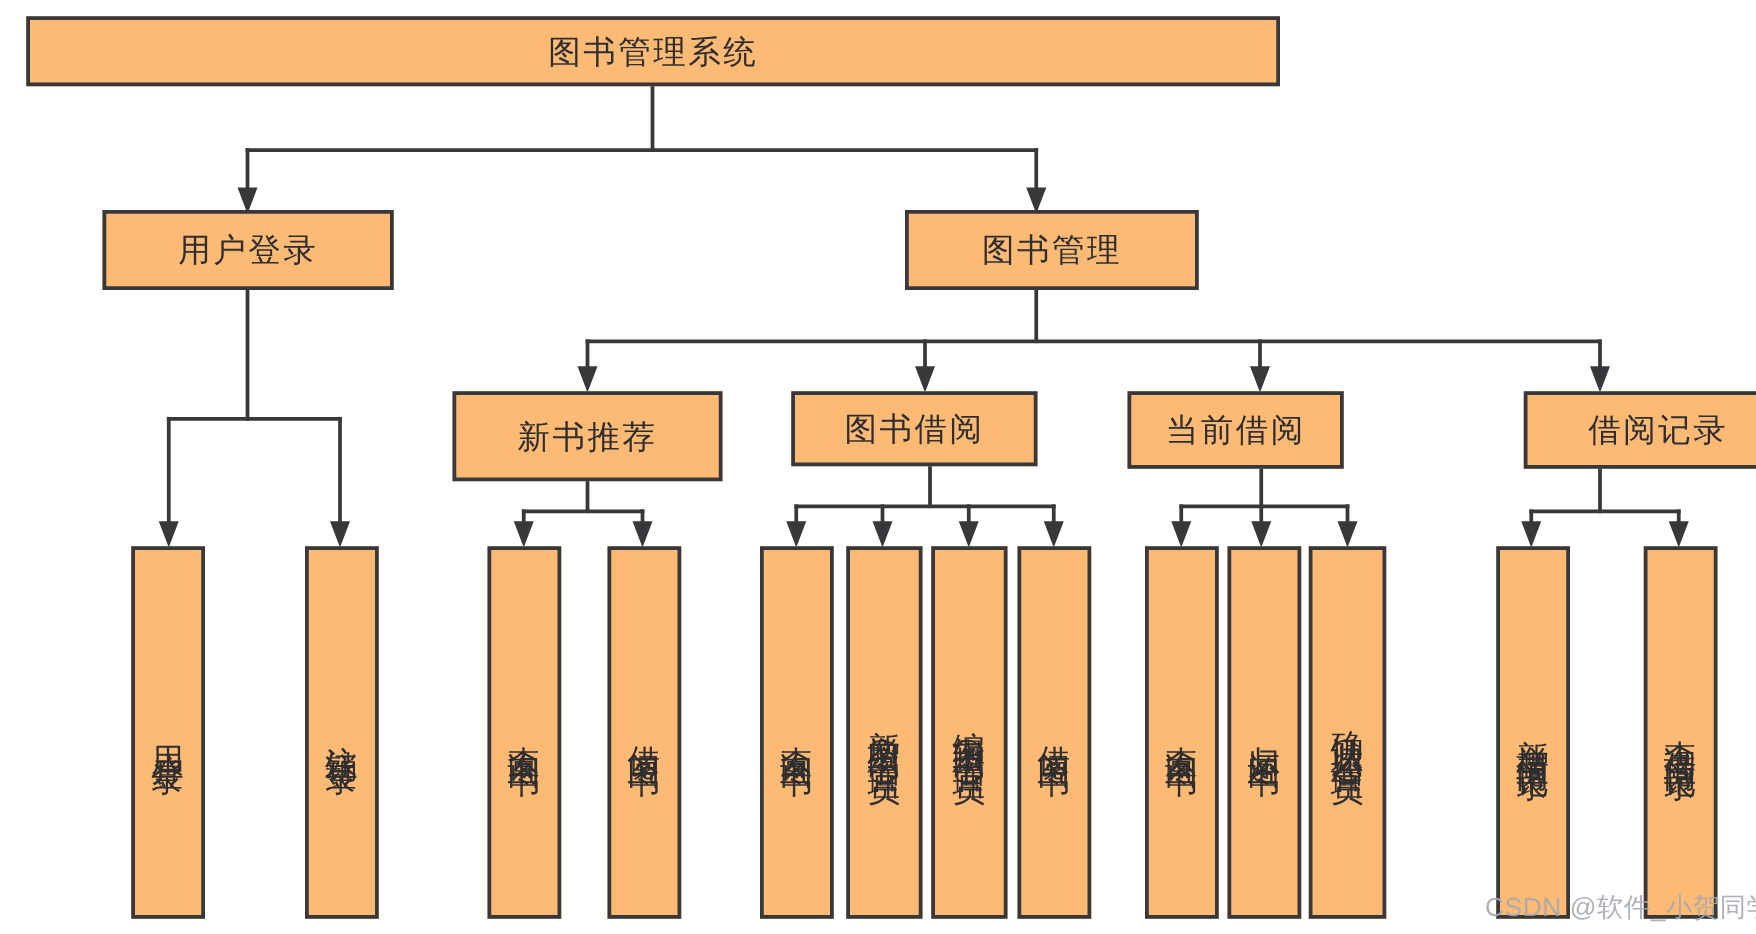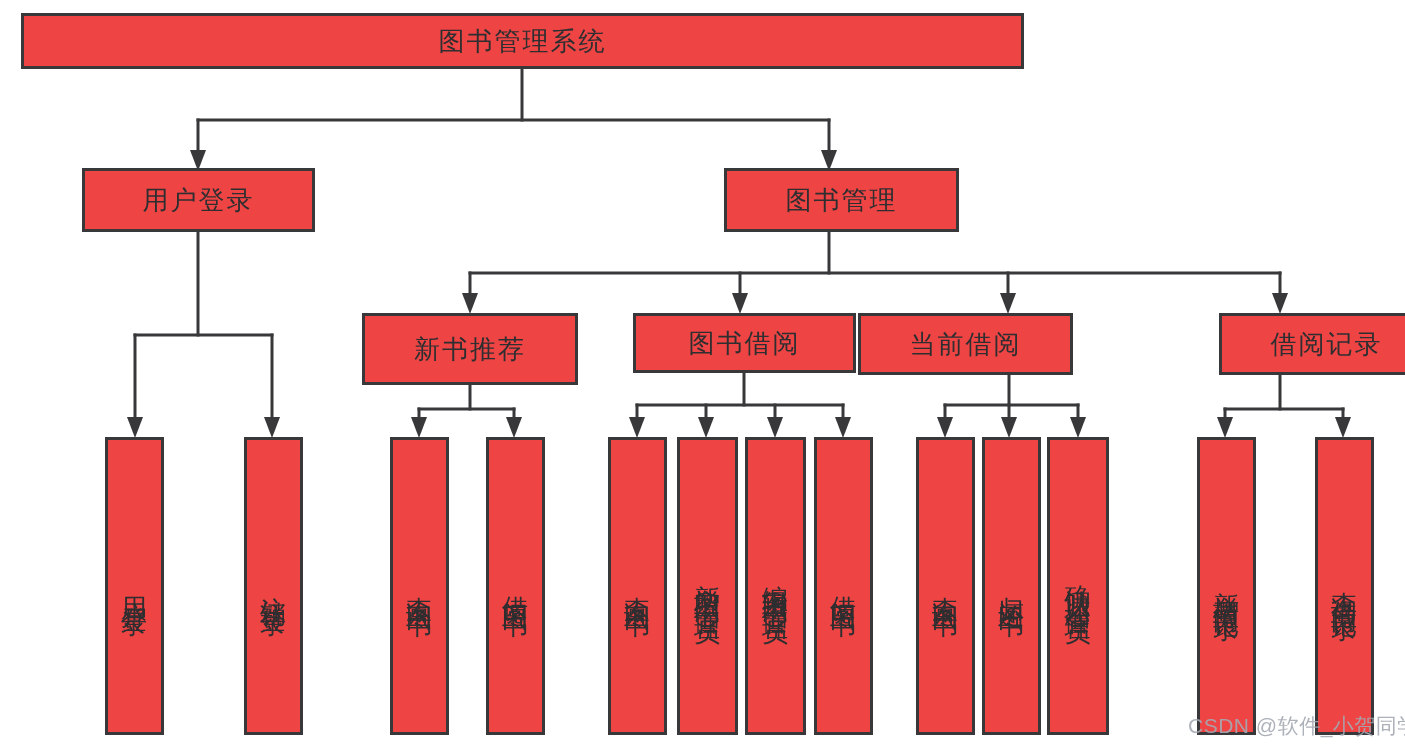--- a/index.html
+++ b/index.html
@@ -9,21 +9,21 @@
     background:#ffffff;
     overflow:hidden;
     font-family:"Liberation Sans","DejaVu Sans",sans-serif;
     color:#2e2e30;
   }
   #edges{position:absolute;left:0;top:0;z-index:0;}
   .node{
     position:absolute;
     box-sizing:border-box;
     border:3px solid #38383b;
-    background:#ef4444;
+    background:#fdba74;
     display:flex;
     align-items:center;
     justify-content:center;
     font-size:26px;
     z-index:1;
     letter-spacing:2px;
     white-space:nowrap;
   }
   .node.v span{
     writing-mode:vertical-rl;
@@ -131,24 +131,24 @@
   <div class="node" style="left:82px;top:168px;width:233px;height:64px;">
     <span>用户登录</span>
   </div>
   <div class="node" style="left:724px;top:168px;width:235px;height:64px;">
     <span>图书管理</span>
   </div>
 
   <div class="node" style="left:362px;top:313px;width:216px;height:72px;">
     <span>新书推荐</span>
   </div>
-  <div class="node" style="left:633px;top:313px;width:223px;height:60px;">
+  <div class="node" style="left:633px;top:313px;width:197px;height:60px;">
     <span>图书借阅</span>
   </div>
-  <div class="node" style="left:858px;top:313px;width:215px;height:62px;">
+  <div class="node" style="left:902px;top:313px;width:173px;height:62px;">
     <span>当前借阅</span>
   </div>
   <div class="node" style="left:1173px;top:313px;width:215px;height:62px;margin-left:46px;">
     <span>借阅记录</span>
   </div>
 
   <div class="node v" style="left:105px;top:437px;width:59px;height:298px;">
     <span>用户登录</span>
   </div>
   <div class="node v" style="left:244px;top:437px;width:59px;height:298px;">

